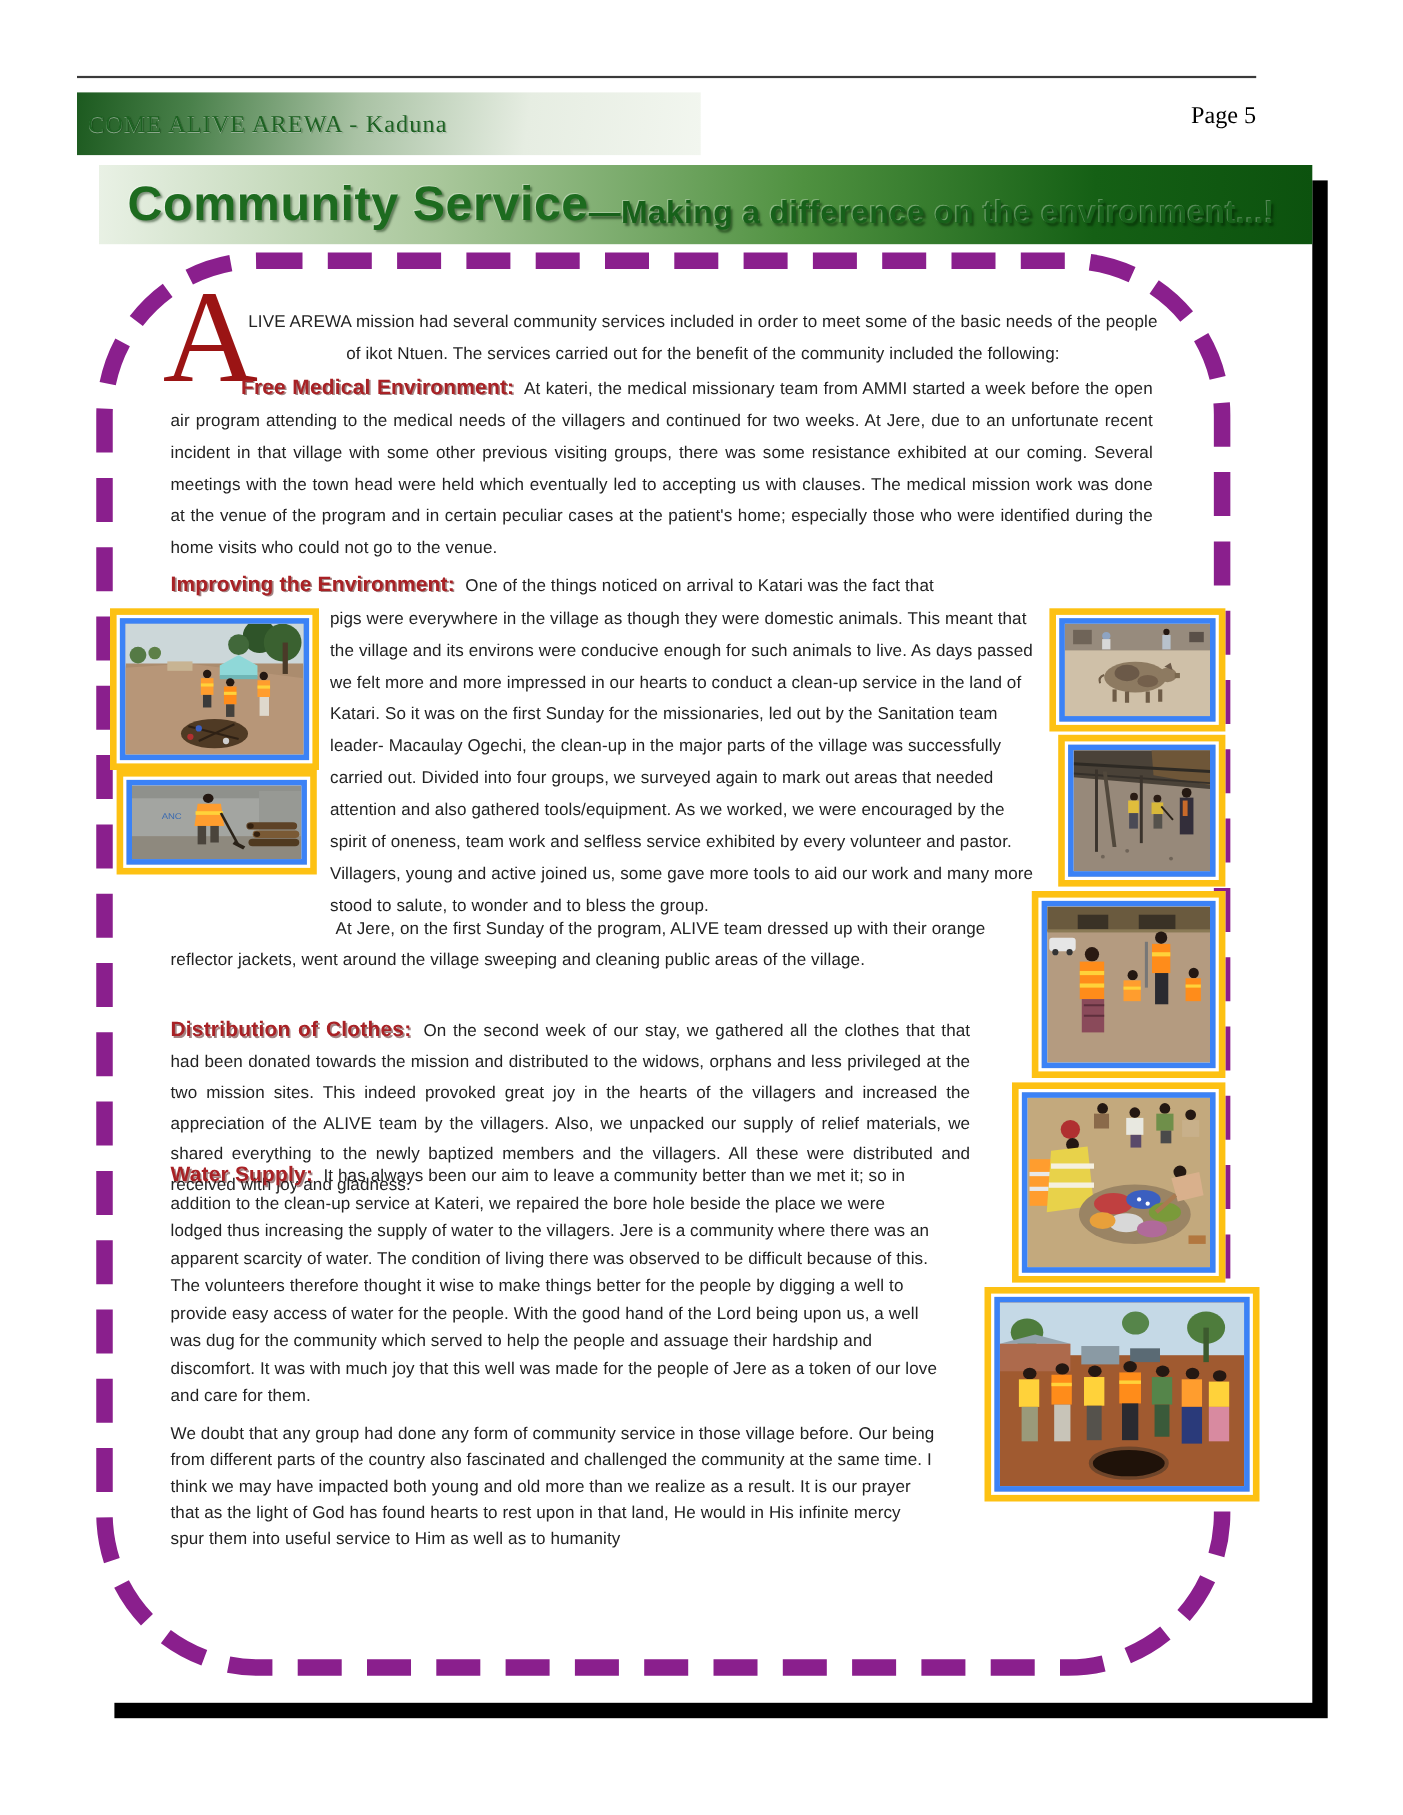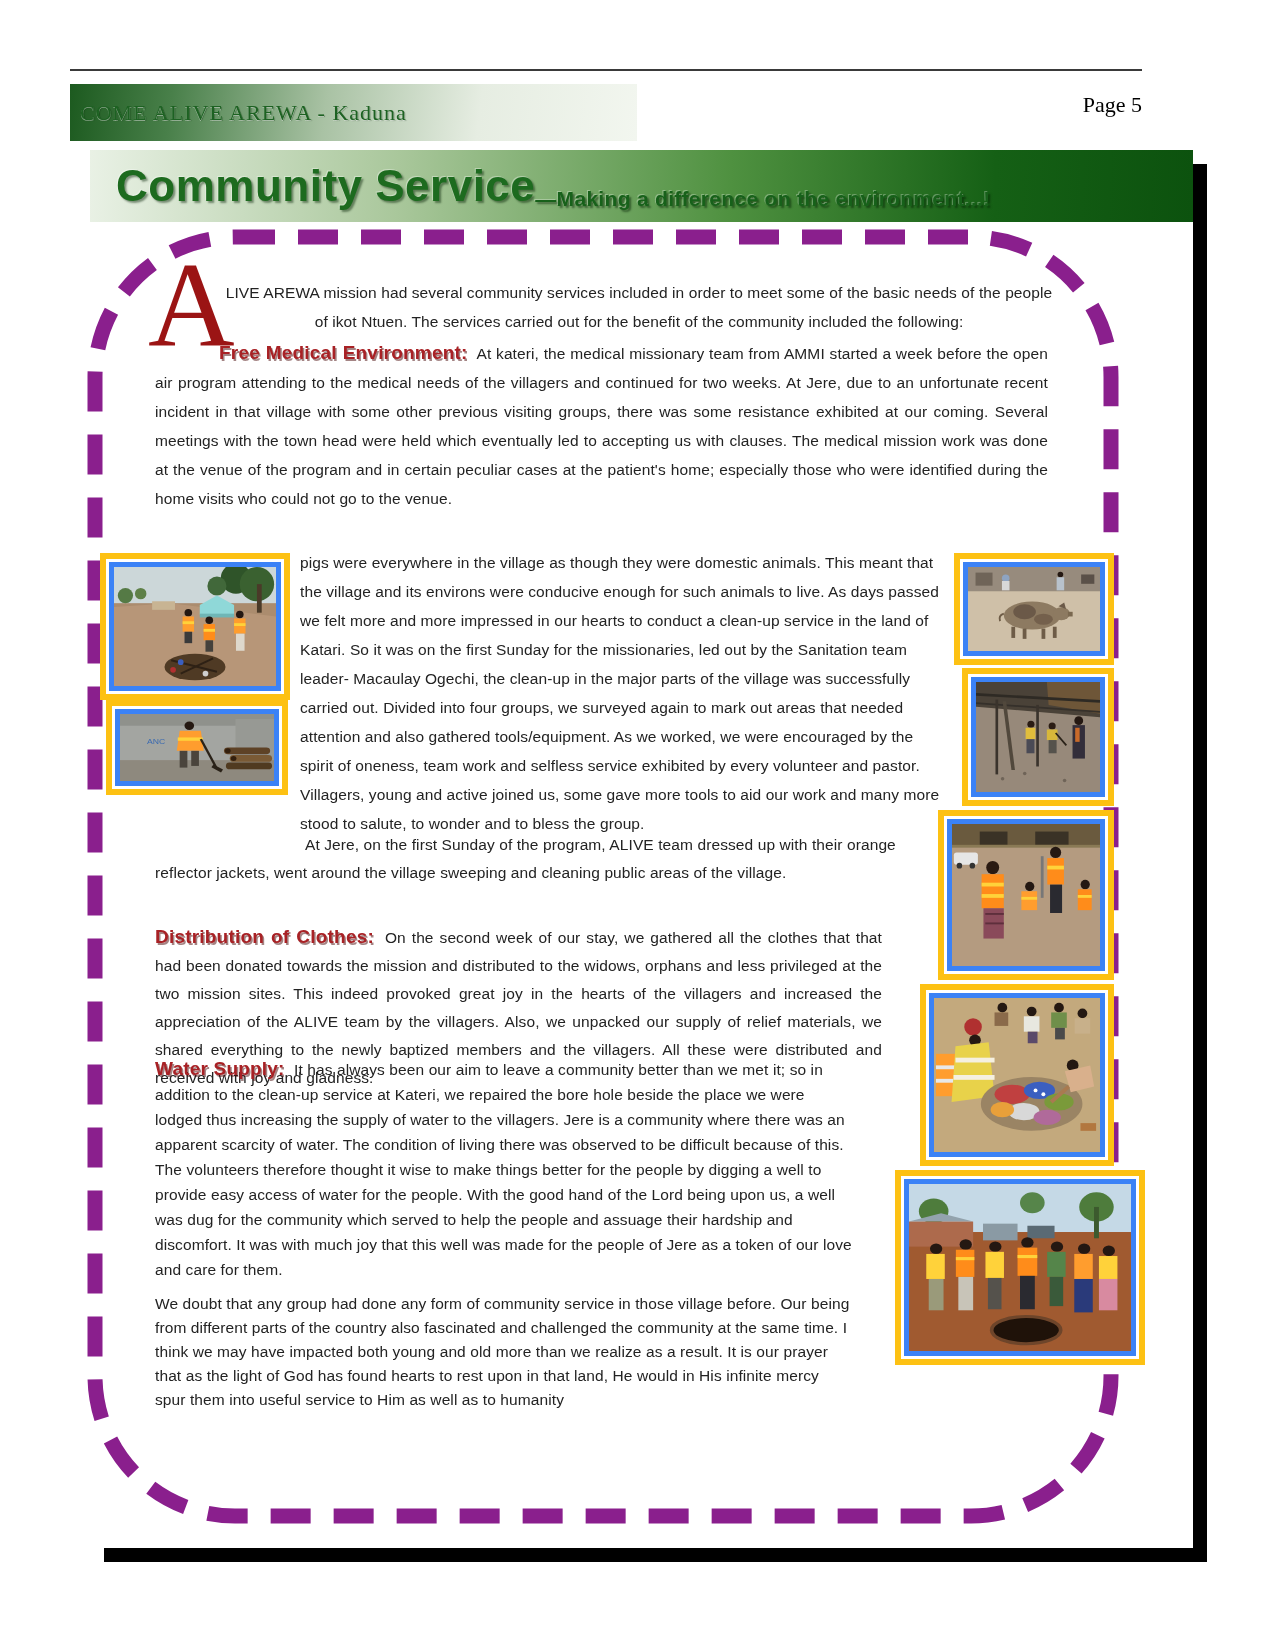--- a/index.html
+++ b/index.html
@@ -15,21 +15,21 @@
   .page-num{position:absolute;left:1020px;top:92px;width:122px;text-align:right;
             font-family:"Liberation Serif",serif;font-size:22px;color:#000;}
   .sheet{position:absolute;left:90px;top:150px;width:1103px;height:1398px;background:#fff;
          box-shadow:14px 14px 0 0 #000;}
   .banner{position:absolute;left:0;top:0;width:100%;height:72px;
           background:linear-gradient(92deg,#e9f1e5 0%,#a9c79b 28%,#4f9140 58%,#156015 82%,#0c520e 100%);
           display:flex;align-items:center;}
   .banner-line{display:flex;align-items:flex-end;padding-left:26px;white-space:nowrap;}
   .banner-title{font-size:44px;font-weight:bold;color:#1d6b1f;letter-spacing:.5px;
           text-shadow:-1px -1px 0 rgba(255,255,255,.35),2px 2px 2px rgba(0,30,0,.45);}
-  .banner-sub{font-size:21px;font-weight:bold;color:#17611a;letter-spacing:.3px;
+  .banner-sub{font-size:29px;font-weight:bold;color:#17611a;letter-spacing:.3px;
           text-shadow:-1px -1px 0 rgba(255,255,255,.3),2px 2px 2px rgba(0,30,0,.5);}
   .dash-border{position:absolute;left:0;top:0;width:1275px;height:1650px;z-index:1;pointer-events:none;}
   
   .tb{position:absolute;z-index:3;margin:0;font-size:15.5px;line-height:29px;color:#232323;
       letter-spacing:.1px;}
   .just{text-align:justify;}
   .rh{color:#a82125;font-weight:bold;font-size:19px;letter-spacing:.2px;
       text-shadow:1.5px 1.5px 0 rgba(74,10,10,.5);padding-right:5px;}
   .dropcap{position:absolute;left:148px;top:258px;z-index:3;font-family:"Liberation Serif",serif;
       font-size:120px;line-height:.8;color:#9b1414;}
@@ -323,20 +323,24 @@
 
   <p class="tb" style="left:225px;top:278px;width:828px;text-align:center;">
     <span>LIVE AREWA mission had several community services included in order to meet some of the basic needs of the people of ikot Ntuen. The services carried out for the benefit of the community included the following:</span>
   </p>
 
   <p class="tb just" style="left:155px;top:338px;width:893px;text-indent:64px;">
     <span class="rh">Free Medical Environment:</span>
     <span>At kateri, the medical missionary team from AMMI started a week before the open air program attending to the medical needs of the villagers and continued for two weeks. At Jere, due to an unfortunate recent incident in that village with some other previous visiting groups, there was some resistance exhibited at our coming. Several meetings with the town head were held which eventually led to accepting us with clauses. The medical mission work was done at the venue of the program and in certain peculiar cases at the patient's home; especially those who were identified during the home visits who could not go to the venue.</span>
   </p>
 
+  <p class="tb" style="left:155px;top:517px;width:800px;white-space:nowrap;">
+    <span class="rh">Improving the Environment:</span>
+    <span>One of the things noticed on arrival to Katari was the fact that</span>
+  </p>
 
   <p class="tb" style="left:300px;top:548px;width:648px;">
     <span>pigs were everywhere in the village as though they were domestic animals. This meant that the village and its environs were conducive enough for such animals to live. As days passed we felt more and more impressed in our hearts to conduct a clean-up service in the land of Katari. So it was on the first Sunday for the missionaries, led out by the Sanitation team leader- Macaulay Ogechi, the clean-up in the major parts of the village was successfully carried out. Divided into four groups, we surveyed again to mark out areas that needed attention and also gathered tools/equipment. As we worked, we were encouraged by the spirit of oneness, team work and selfless service exhibited by every volunteer and pastor. Villagers, young and active joined us, some gave more tools to aid our work and many more stood to salute, to wonder and to bless the group.</span>
   </p>
 
   <p class="tb" style="left:155px;top:831px;width:766px;text-indent:150px;line-height:28px;">
     <span>At Jere, on the first Sunday of the program, ALIVE team dressed up with their orange reflector jackets, went around the village sweeping and cleaning public areas of the village.</span>
   </p>
 
   <p class="tb just" style="left:155px;top:893px;width:727px;line-height:28px;margin-top:30px;">

